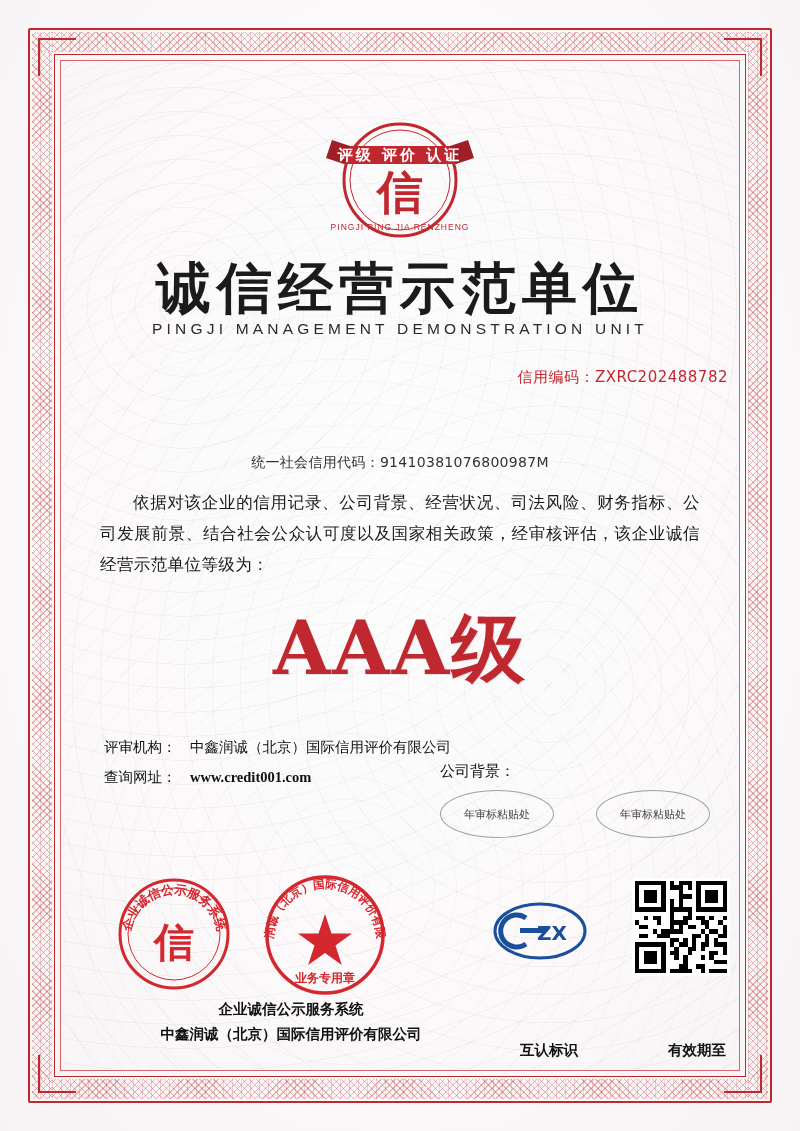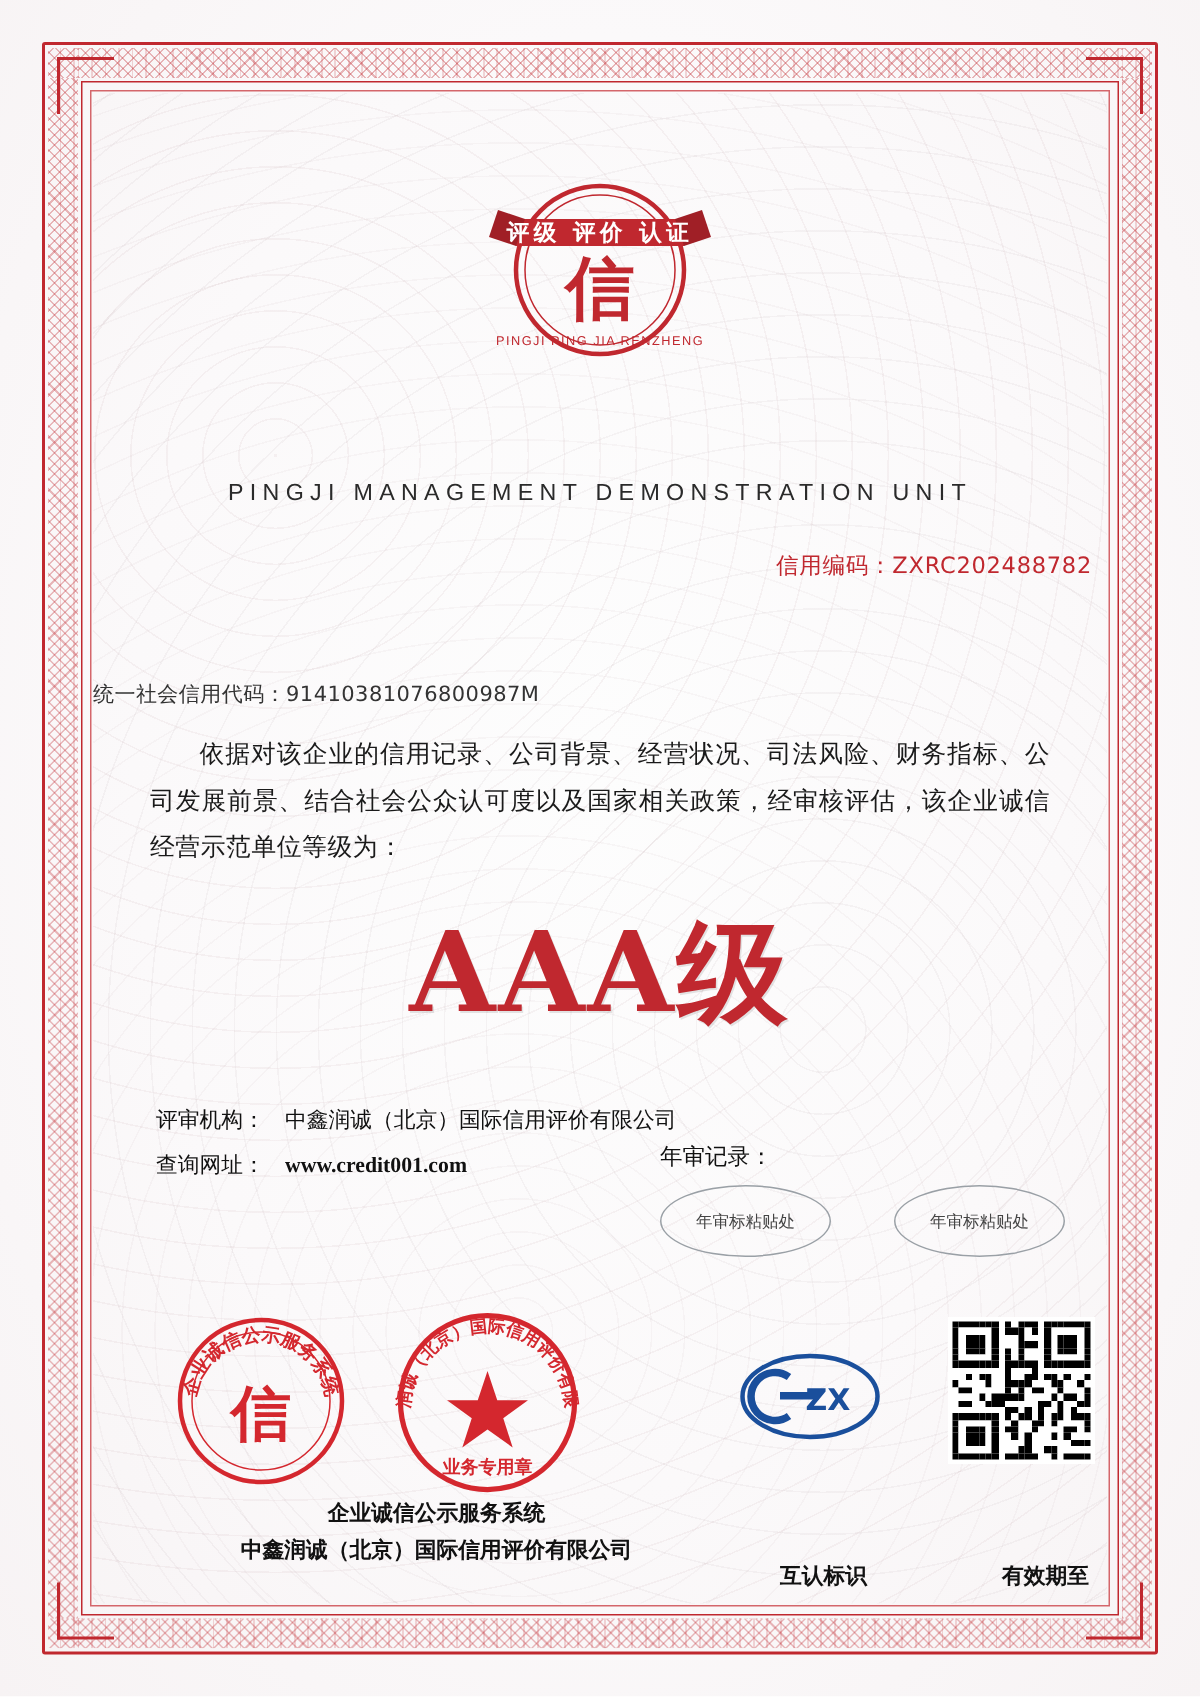--- a/index.html
+++ b/index.html
@@ -84,21 +84,21 @@
     position:absolute;top:306px;right:10px;text-align:right;
     font-family:"DejaVu Sans", sans-serif;
     font-size:15px;color:#c0282f;letter-spacing:.5px;
   }
   .company{
     position:absolute;top:348px;left:0;right:0;text-align:center;
     font-family:"DejaVu Sans", sans-serif;
     font-weight:bold;font-size:25px;color:#111;letter-spacing:2px;
   }
   .usci{
-    position:absolute;top:392px;left:0;right:0;text-align:left;
+    position:absolute;top:392px;left:0;right:0;text-align:center;
     font-family:"DejaVu Sans", sans-serif;
     font-size:14px;color:#333;letter-spacing:.3px;
   }
   .para{
     position:absolute;top:425px;left:38px;right:38px;
     font-family:"DejaVu Sans", sans-serif;
     font-size:16.5px;color:#1a1a1a;line-height:31px;
     text-align:justify;text-indent:33px;letter-spacing:.4px;
   }
   .grade{
@@ -184,20 +184,21 @@
         <path d="M 28,44 L 152,44 L 146,62 L 34,62 Z" fill="#c0282f"></path>
         <path d="M 22,38 L 40,44 L 34,62 L 16,56 Z" fill="#a01f26"></path>
         <path d="M 158,38 L 140,44 L 146,62 L 164,56 Z" fill="#a01f26"></path>
         <text x="90" y="58" text-anchor="middle" fill="#fff" font-family="DejaVu Sans, sans-serif" font-size="15" font-weight="bold" letter-spacing="3">评级 评价 认证</text>
 
         <text x="90" y="106" text-anchor="middle" fill="#c0282f" font-family="DejaVu Sans, sans-serif" font-size="46" font-weight="bold">信</text>
         <text x="90" y="128" text-anchor="middle" fill="#c0282f" font-family="Liberation Sans, sans-serif" font-size="8.5" letter-spacing="1">PINGJI PING JIA RENZHENG</text>
       </svg>
     </div>
 
+    <div class="title-cn">诚信经营示范单位</div>
     <div class="title-en">PINGJI MANAGEMENT DEMONSTRATION UNIT</div>
 
     <div class="credit-code">
       <span>信用编码：</span><span>ZXRC202488782</span>
     </div>
 
     <div class="usci">
       <span>统一社会信用代码：</span><span>91410381076800987M</span>
     </div>
 
@@ -207,21 +208,21 @@
 
     <div class="details">
       <div class="row">
         <span class="k">评审机构：</span><span class="v cn">中鑫润诚（北京）国际信用评价有限公司</span>
       </div>
       <div class="row">
         <span class="k">查询网址：</span><span class="v">www.credit001.com</span>
       </div>
     </div>
 
-    <div class="annual">年审记录：</div>
+    <div class="annual">公司背景：</div>
     <div class="stickers">
       <div class="sticker">年审标粘贴处</div>
       <div class="sticker">年审标粘贴处</div>
     </div>
 
     <div class="seals">
 
       <div class="seal seal-1">
         <svg width="120" height="120" viewBox="0 0 120 120">
           <circle cx="60" cy="60" r="54" fill="none" stroke="#d4272e" stroke-width="3"></circle>

